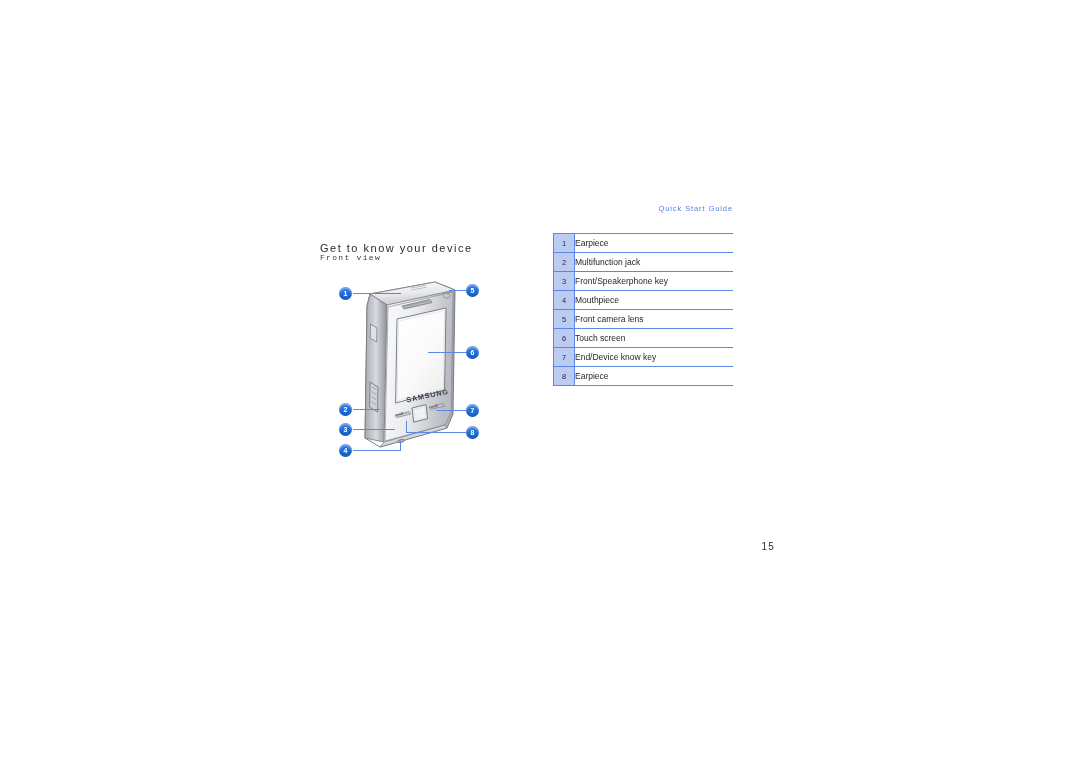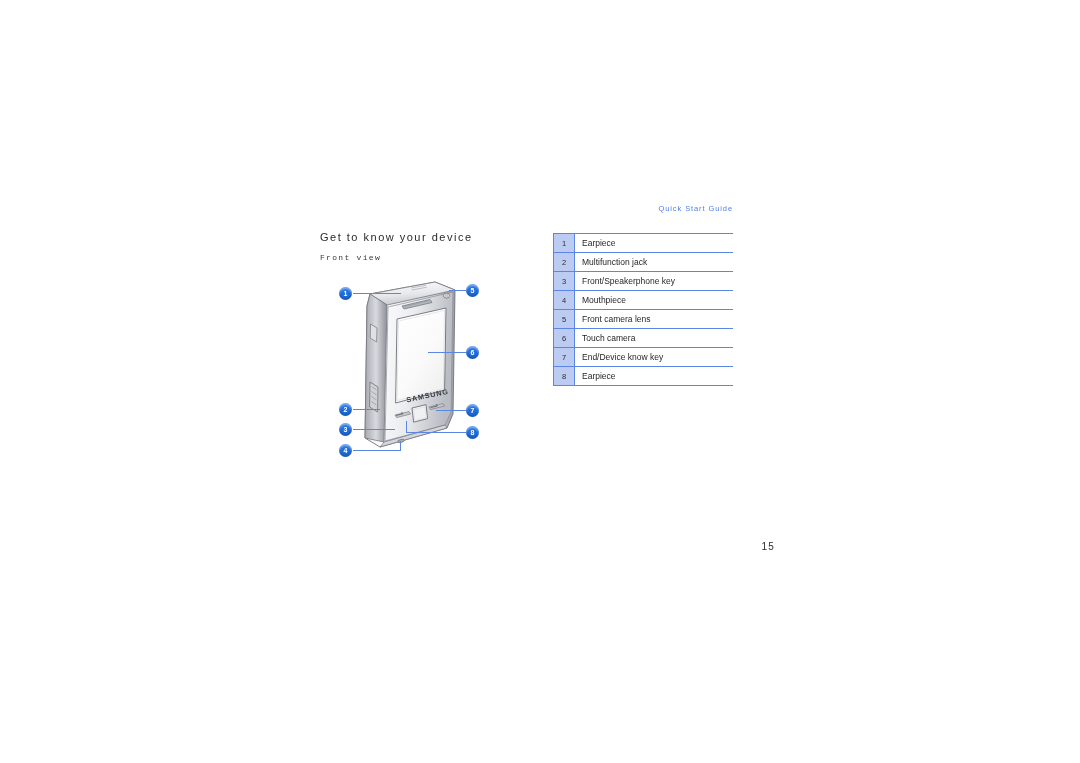--- a/index.html
+++ b/index.html
@@ -32,21 +32,21 @@
     font-size: 7.5px;
     letter-spacing: 0.9px;
     color: #4f7fe8;
     white-space: nowrap;
   }
 
   
   #page-title {
     position: absolute;
     left: 320px;
-    top: 231px;
+    top: 242px;
     font-size: 11px;
     letter-spacing: 1.5px;
     color: #2b2b2b;
     white-space: nowrap;
   }
   #section-subtitle {
     position: absolute;
     left: 320px;
     top: 253px;
     font-size: 8px;
@@ -80,21 +80,20 @@
     background: #bccbf2;
     border-left: 1px solid #5b86e5;
     border-right: 1px solid #5b86e5;
     display: flex;
     align-items: center;
     justify-content: center;
     font-size: 7.5px;
     color: #2b2b2b;
   }
   .legend-label {
-    padding-left: 7px;
     font-size: 8.5px;
     color: #231f20;
     white-space: nowrap;
   }
 
   
   #page-number {
     position: absolute;
     left: 700px;
     top: 541px;
@@ -282,21 +281,21 @@
       <div class="legend-label">Mouthpiece</div>
     </div>
 
     <div class="legend-row">
       <div class="legend-num">5</div>
       <div class="legend-label">Front camera lens</div>
     </div>
 
     <div class="legend-row">
       <div class="legend-num">6</div>
-      <div class="legend-label">Touch camera</div>
+      <div class="legend-label">Touch screen</div>
     </div>
 
     <div class="legend-row">
       <div class="legend-num">7</div>
       <div class="legend-label">End/Device know key</div>
     </div>
 
     <div class="legend-row">
       <div class="legend-num">8</div>
       <div class="legend-label">Earpiece</div>

